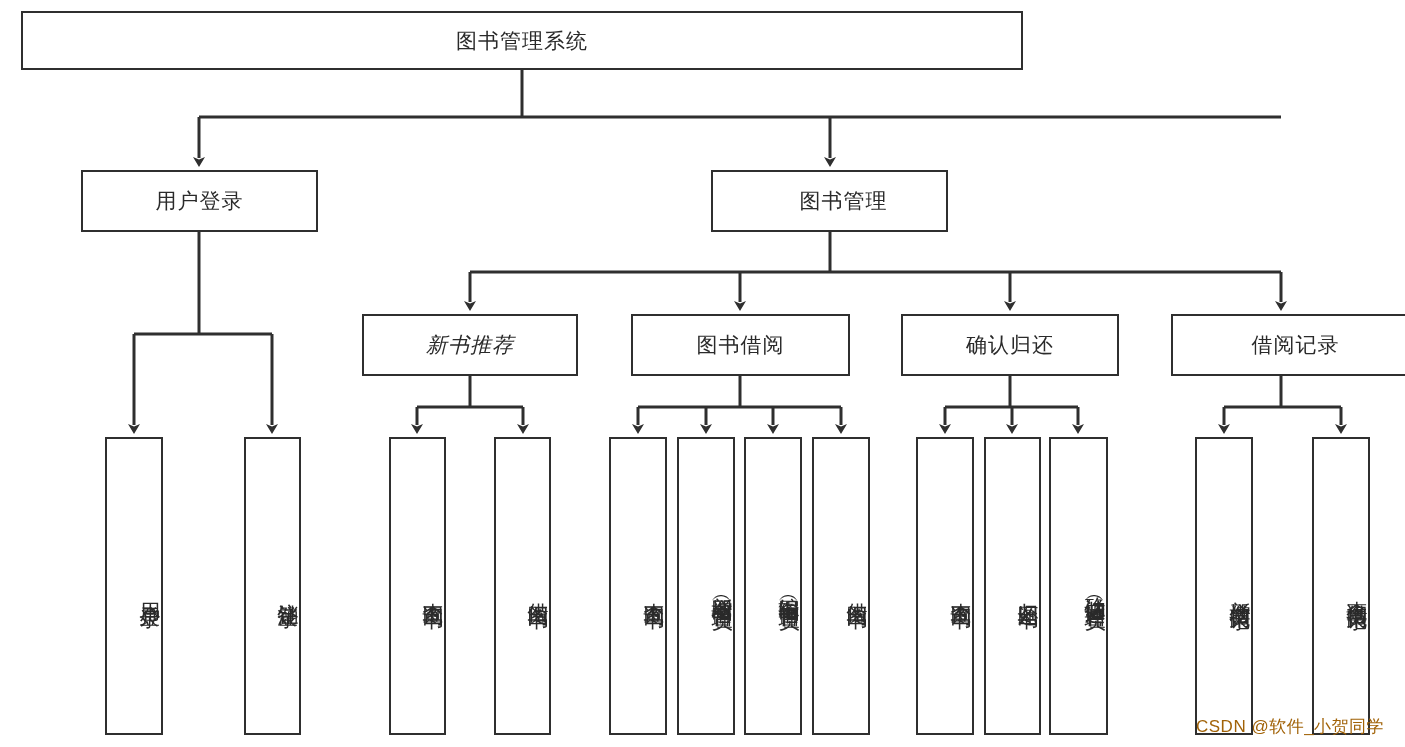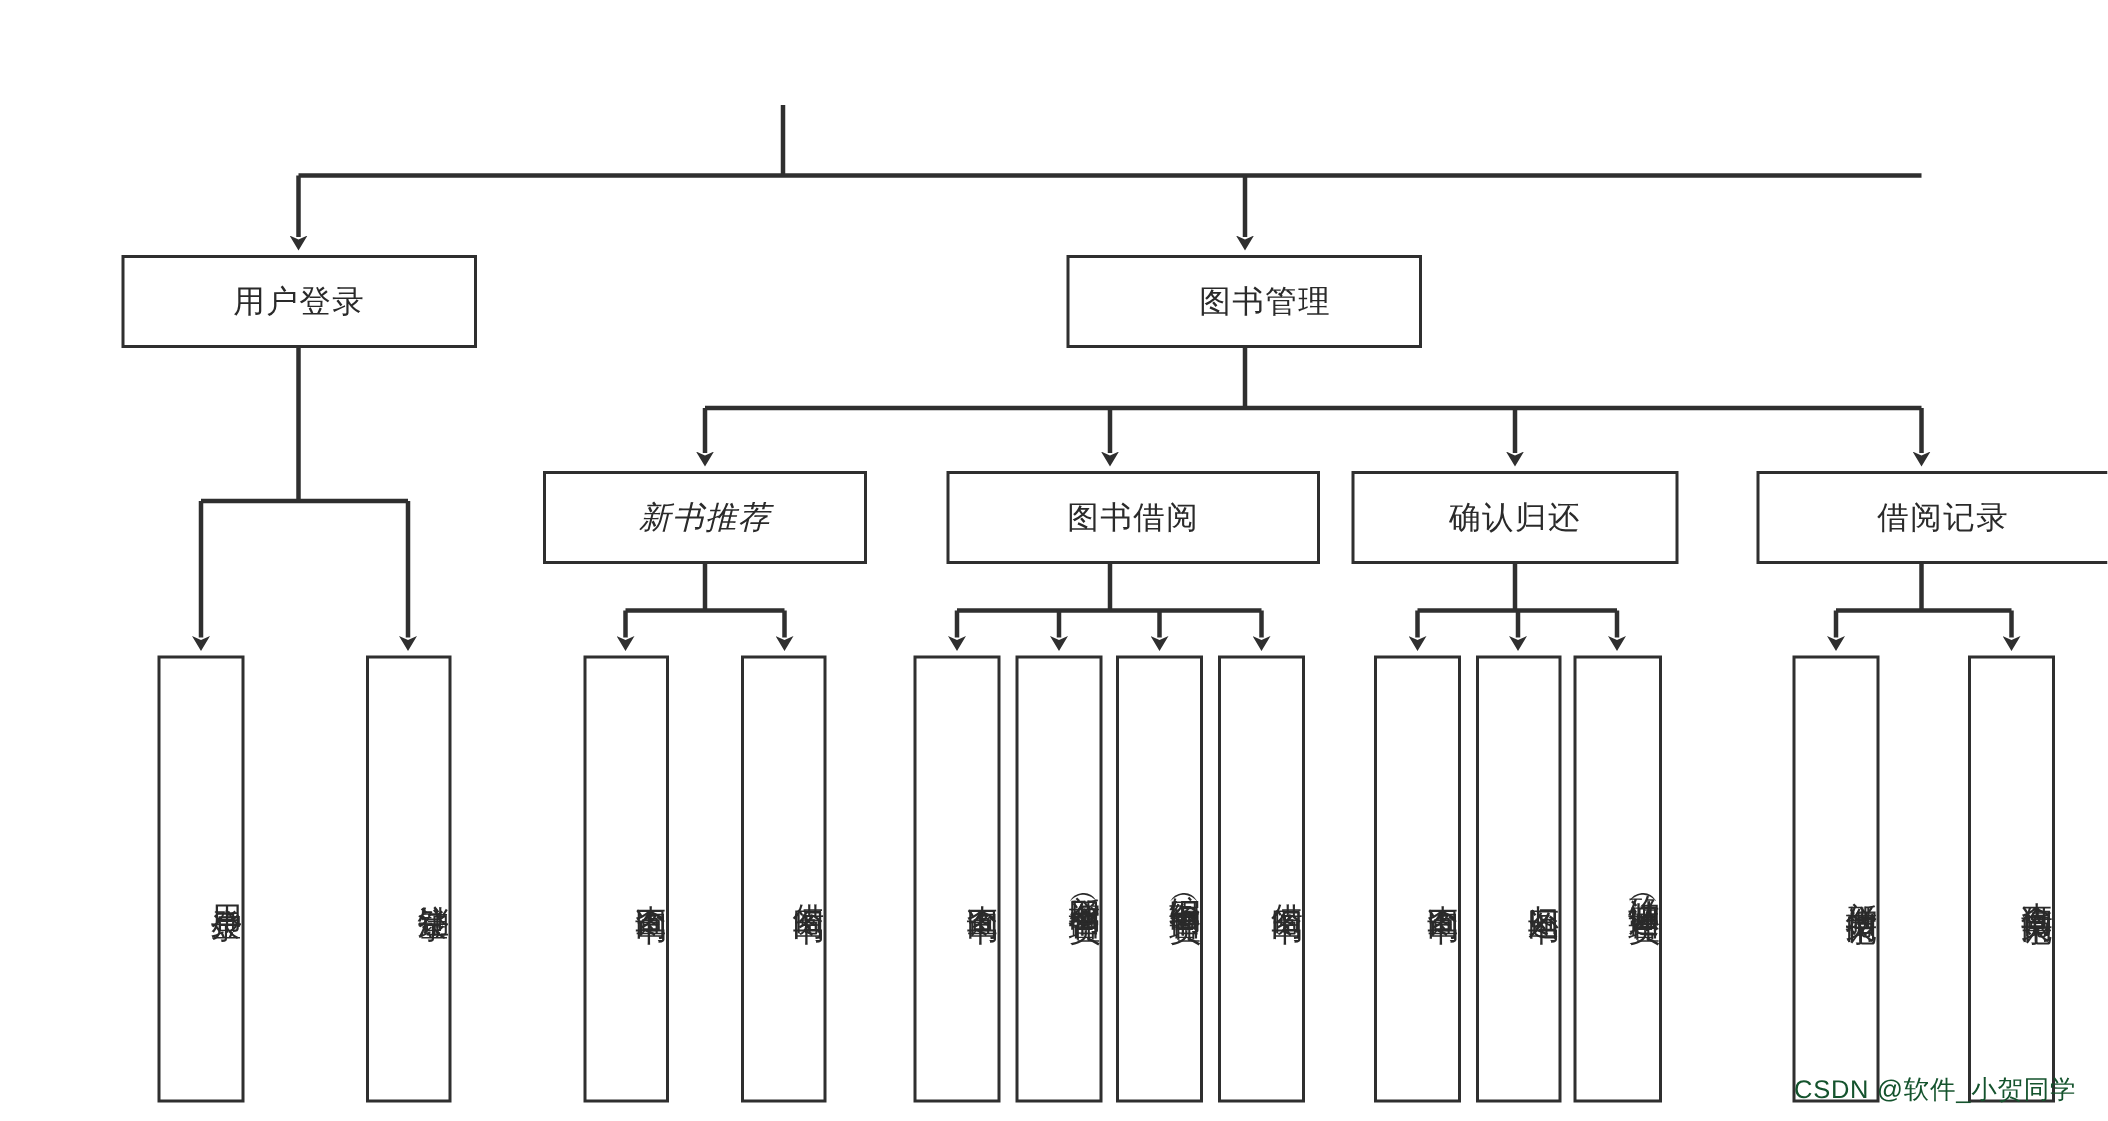--- a/index.html
+++ b/index.html
@@ -49,21 +49,21 @@
     padding-top: 8px;
     line-height: 1.05;
     white-space: nowrap;
   }
   .node.v.tall {
     padding-top: 6px;
   }
   .watermark {
     position: absolute;
     font-size: 17px;
-    color: #14532d;
+    color: #a16207;
     white-space: nowrap;
     letter-spacing: 0.5px;
   }
 </style>
 </head>
 <body>
 
 <div id="canvas">
 
   <svg id="edges" viewBox="0 0 1405 747" xmlns="http://www.w3.org/2000/svg">
@@ -109,32 +109,35 @@
       <path d="M1012,407 L1012,425" marker-end="url(#arrow)"></path>
       <path d="M1078,407 L1078,425" marker-end="url(#arrow)"></path>
 
       <path d="M1281,376 L1281,407"></path>
       <path d="M1224,407 L1341,407"></path>
       <path d="M1224,407 L1224,425" marker-end="url(#arrow)"></path>
       <path d="M1341,407 L1341,425" marker-end="url(#arrow)"></path>
     </g>
   </svg>
 
+  <div class="node h" style="left:21px; top:11px; width:1002px; height:59px;">
+    <span>图书管理系统</span>
+  </div>
 
   <div class="node h" style="left:81px; top:170px; width:237px; height:62px;">
     <span>用户登录</span>
   </div>
   <div class="node h" style="left:711px; top:170px; width:237px; height:62px;padding-left:28px;">
     <span>图书管理</span>
   </div>
 
   <div class="node h" style="left:362px; top:314px; width:216px; height:62px;font-style:italic;">
     <span>新书推荐</span>
   </div>
-  <div class="node h" style="left:631px; top:314px; width:249px; height:62px;">
+  <div class="node h" style="left:631px; top:314px; width:219px; height:62px;">
     <span>图书借阅</span>
   </div>
   <div class="node h" style="left:901px; top:314px; width:218px; height:62px;">
     <span>确认归还</span>
   </div>
   <div class="node h" style="left:1171px; top:314px; width:249px; height:62px;">
     <span>借阅记录</span>
   </div>
 
   <div class="node v" style="left:105px; top:437px; width:58px; height:298px;">

